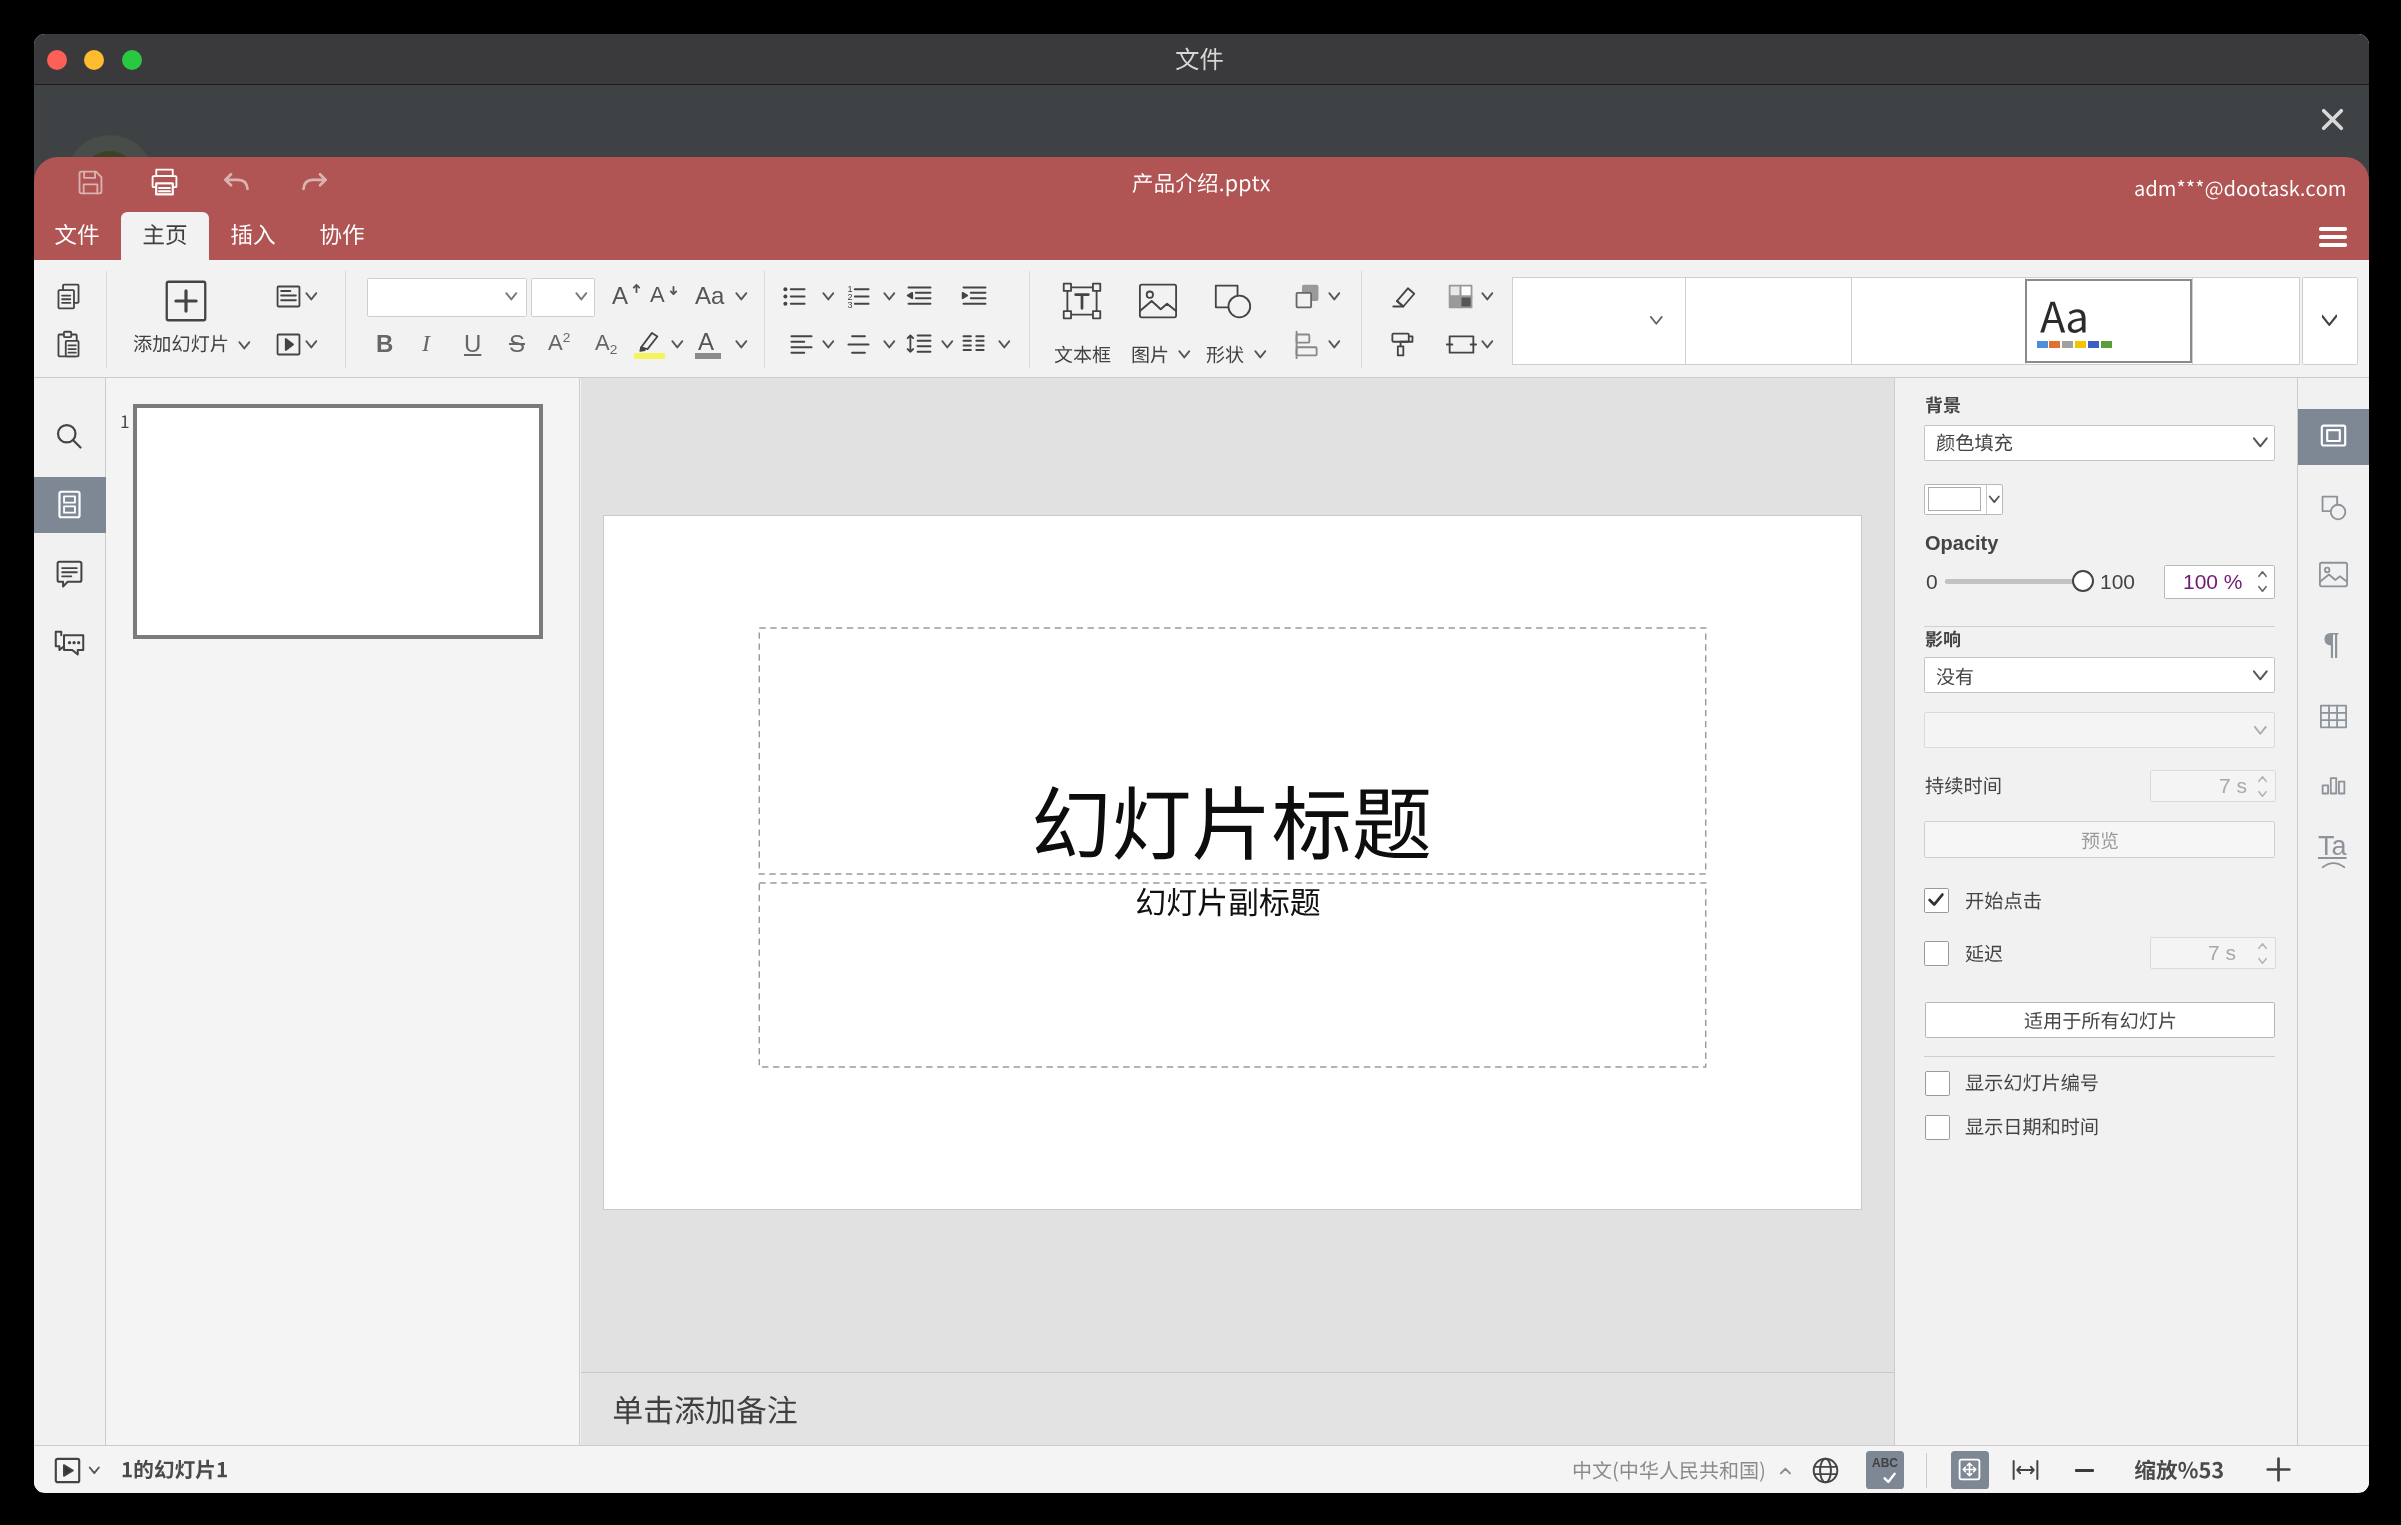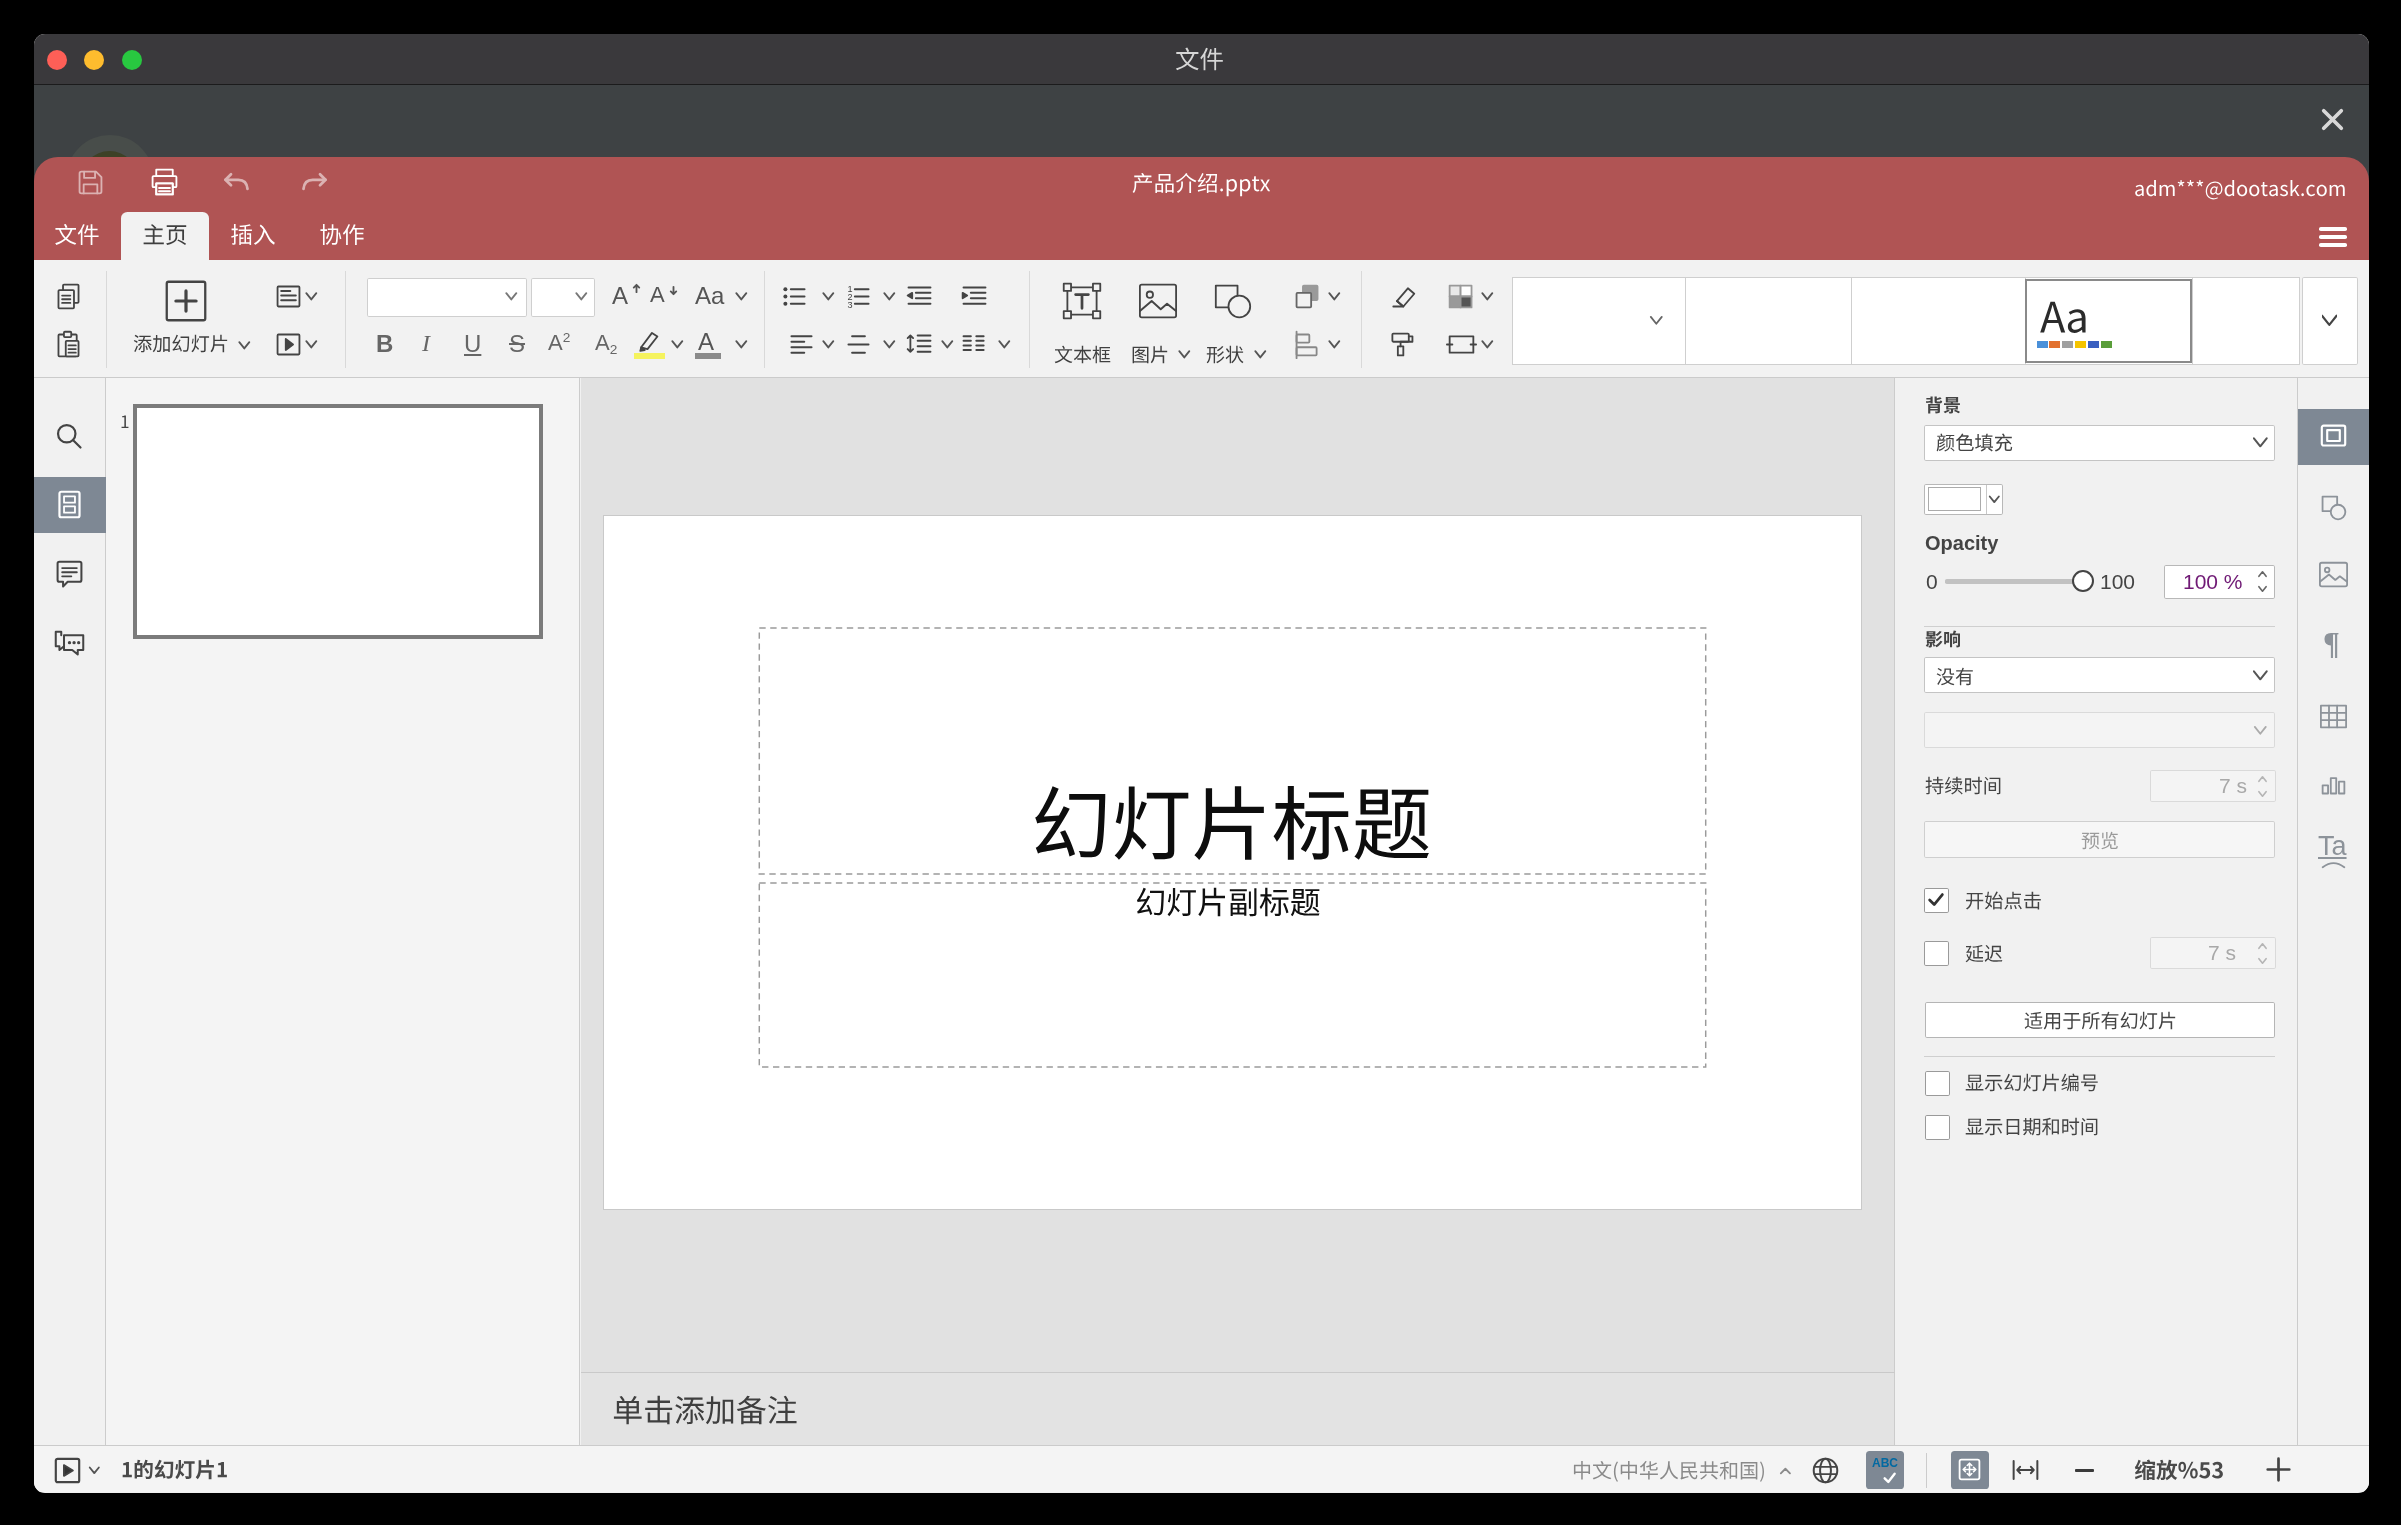--- a/index.html
+++ b/index.html
@@ -536,21 +536,21 @@
     </div>
     <svg width="12.8" height="11" viewBox="0 0 14 12" style="position:absolute;left:1745px;top:1432px" fill="none" stroke="#8a8a8a" stroke-width="2" stroke-linecap="round" stroke-linejoin="round">
       <path d="M2 8 L7 3 L12 8" stroke="#8a8a8a" stroke-width="2"></path>
     </svg>
     <svg width="29" height="29" viewBox="0 0 32 32" style="position:absolute;left:1777px;top:1422px" fill="none" stroke="#444" stroke-width="2" stroke-linecap="round" stroke-linejoin="round">
       <circle cx="16" cy="16" r="13" stroke-width="2.2"></circle>
       <ellipse cx="16" cy="16" rx="6" ry="13" stroke-width="2.2"></ellipse>
       <path d="M4 12 L28 12 M4 20 L28 20" stroke-width="2.2"></path>
     </svg>
     <div style="position:absolute;left:1832px;top:1417px;width:38px;height:38px;background:#7e8894;border-radius:3.6px;"></div>
-    <div style="position:absolute;left:1838px;top:1422px;font:bold 12px 'Liberation Sans';color:#0369a1">ABC</div>
+    <div style="position:absolute;left:1838px;top:1422px;font:bold 12px 'Liberation Sans';color:#404040">ABC</div>
     <svg width="16.4" height="14.6" viewBox="0 0 18 16" style="position:absolute;left:1847px;top:1437px" fill="none" stroke="#fff" stroke-width="2" stroke-linecap="round" stroke-linejoin="round">
       <path d="M4 8 L8 12 L15 3" stroke="#fff" stroke-width="2.6"></path>
     </svg>
     <div style="position:absolute;left:1892px;top:1419px;width:0.9px;height:35px;background:#cccccc;"></div>
     <div style="position:absolute;left:1917px;top:1417px;width:38px;height:38px;background:#7e8894;border-radius:3.6px;"></div>
     <svg width="27" height="27" viewBox="0 0 30 30" style="position:absolute;left:1922px;top:1422px" fill="none" stroke="#fff" stroke-width="2" stroke-linecap="round" stroke-linejoin="round">
       <rect x="4" y="4" width="22" height="22" rx="2" stroke="#fff"></rect>
       <path d="M15 8 L15 22 M8 15 L22 15 M12.5 10.5 L15 8 L17.5 10.5 M12.5 19.5 L15 22 L17.5 19.5 M10.5 12.5 L8 15 L10.5 17.5 M19.5 12.5 L22 15 L19.5 17.5" stroke="#fff" stroke-width="1.8"></path>
     </svg>
     <svg width="31" height="22" viewBox="0 0 34 24" style="position:absolute;left:1976px;top:1425px" fill="none" stroke="#444" stroke-width="2" stroke-linecap="round" stroke-linejoin="round">

